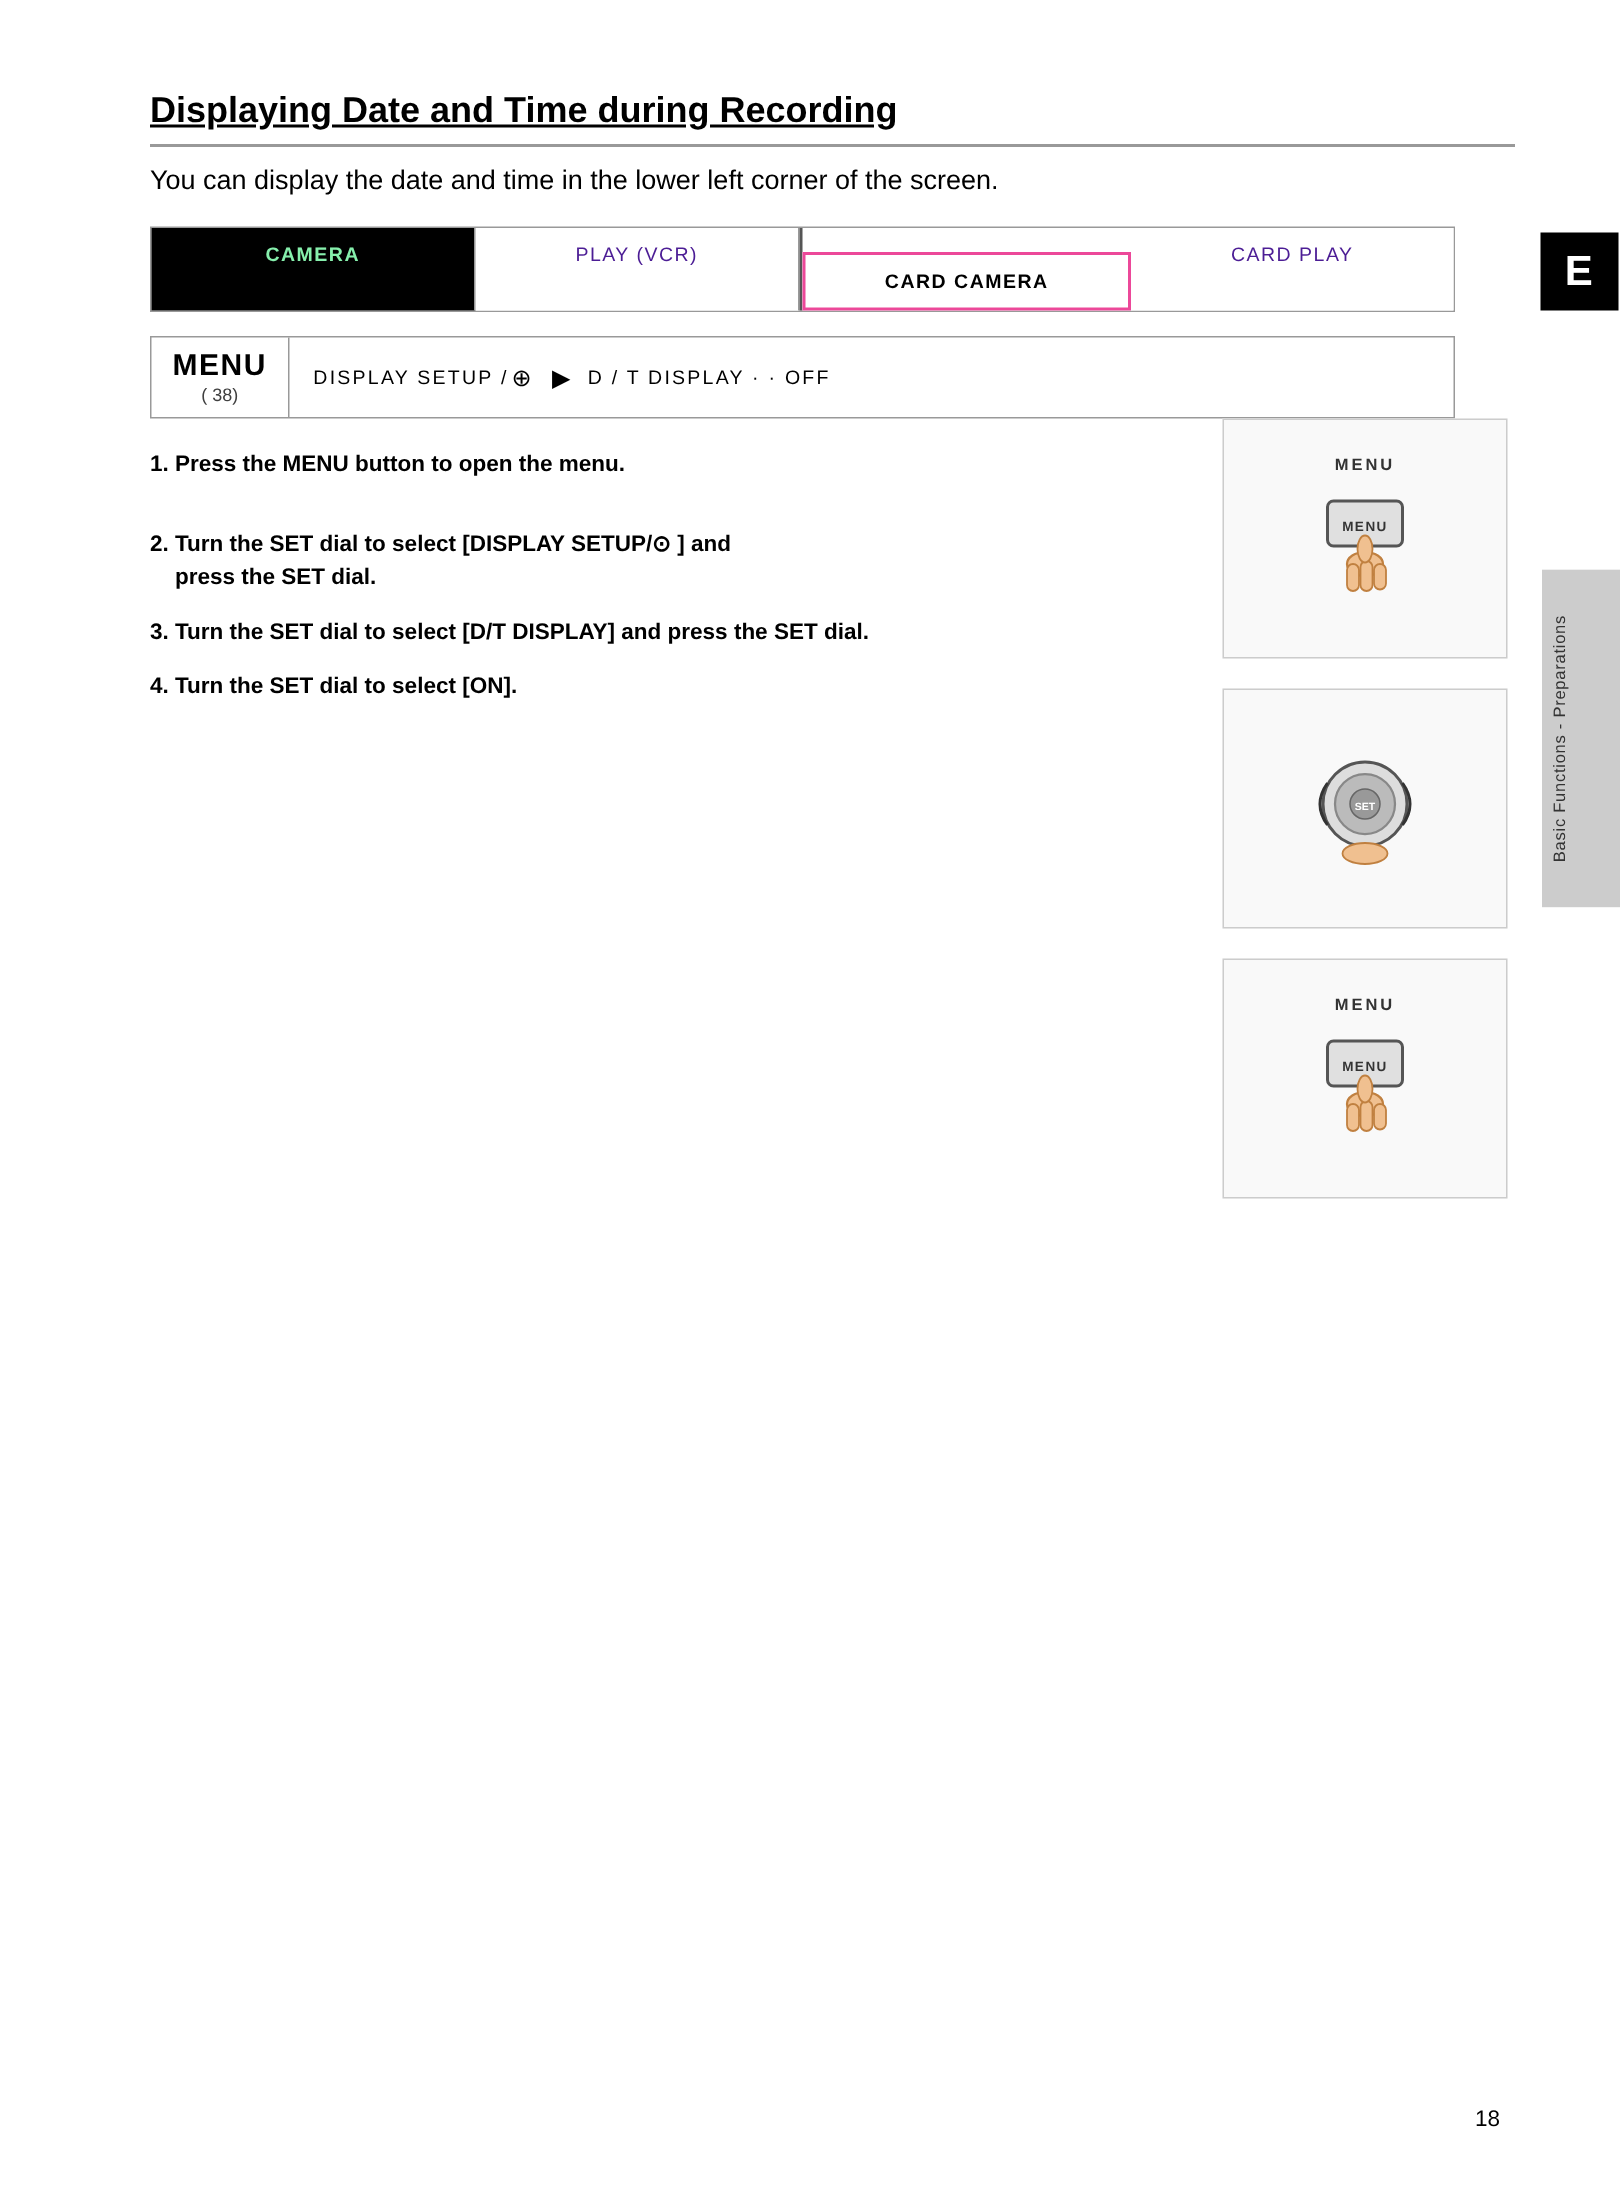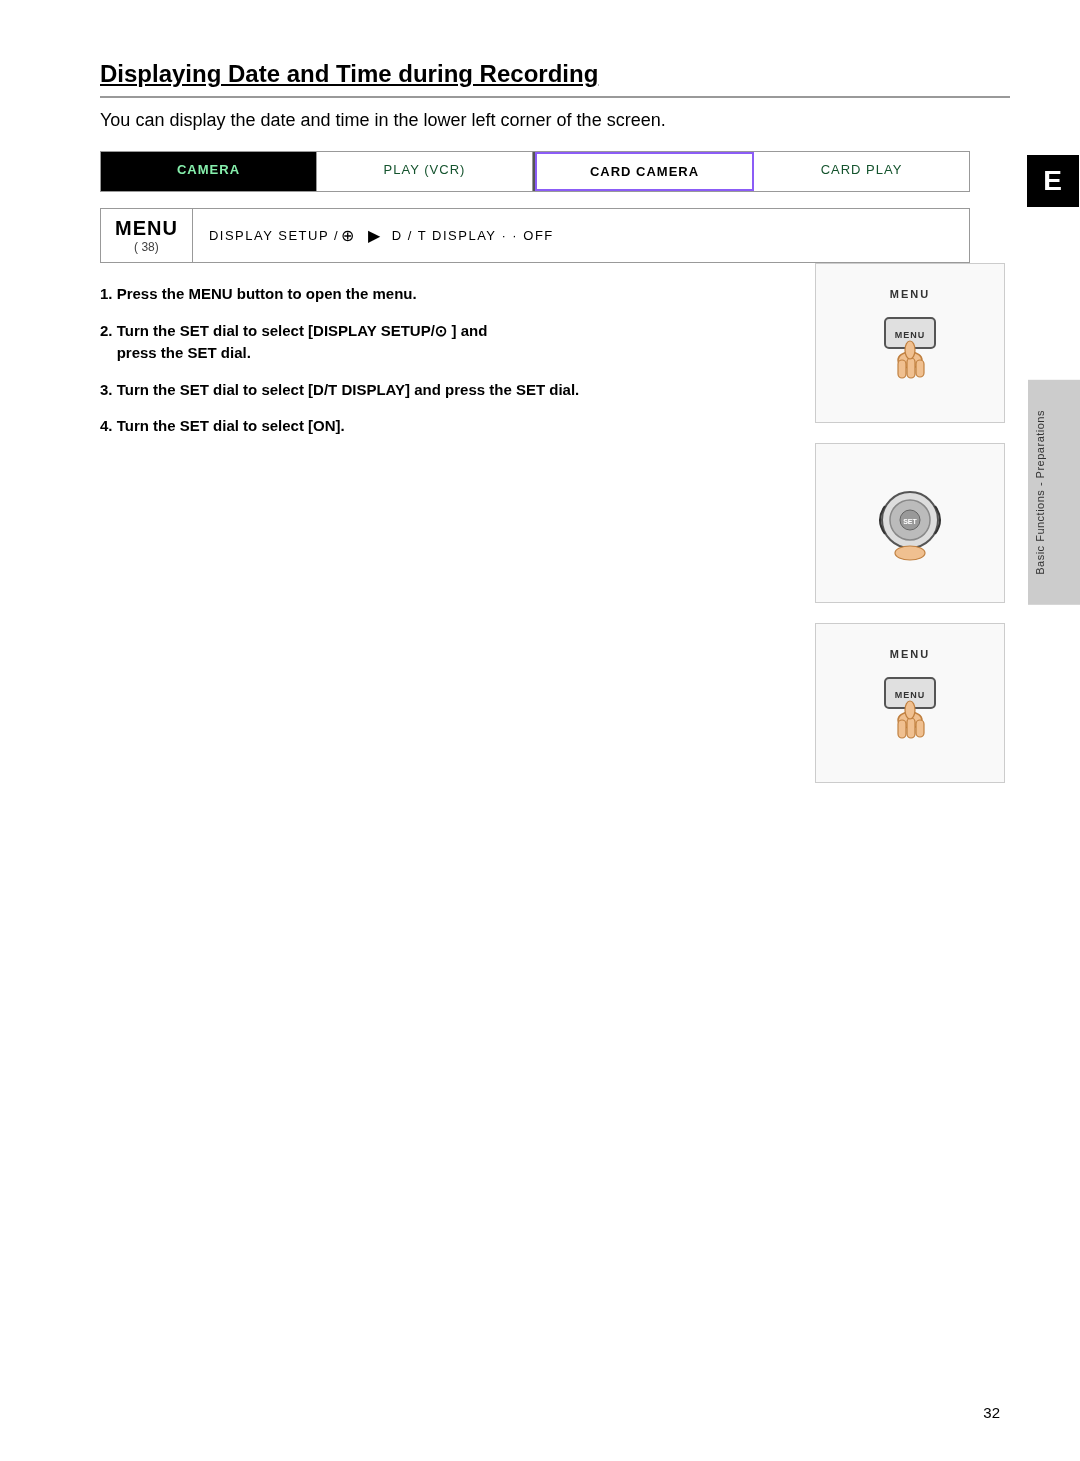--- a/index.html
+++ b/index.html
@@ -105,21 +105,21 @@
     }
 
     .mode-tab.active-bold {
       background: #fff;
       color: #000;
       border: 2px solid #000;
     }
 
     .mode-tab.inactive {
       background: #fff;
-      color: #14532d;
+      color: #4c1d95;
       font-weight: normal;
     }
 
     
     .menu-row {
       display: flex;
       align-items: stretch;
       border: 1px solid #999;
       margin-bottom: 20px;
       width: 870px;
@@ -244,21 +244,21 @@
   <p class="subtitle">You can display the date and time in the lower left corner of the screen.</p>
 
   <div class="mode-tabs">
     <div class="mode-tab active-black">
       <span>CAMERA</span>
     </div>
     <div class="mode-tab inactive">
       <span>PLAY (VCR)</span>
     </div>
     <div style="width:2px;background:#555;flex-shrink:0;"></div>
-    <div class="mode-tab active-bold" style="border:2px solid #8b5cf6;">
+    <div class="mode-tab active-bold" style="border:2px solid #ec4899;margin-top:16px;">
       <span>CARD CAMERA</span>
     </div>
     <div class="mode-tab inactive">
       <span>CARD PLAY</span>
     </div>
   </div>
 
   <div class="menu-row">
     <div class="menu-label-cell">
       <span class="menu-word">MENU</span>
@@ -274,21 +274,21 @@
 
   <div class="content-area">
 
     <div class="instructions-column">
 
       <div class="step">
         <strong>1.</strong>
         <strong>Press the MENU button to open the menu.</strong>
       </div>
 
-      <div class="step" style="margin-top:14px;">
+      <div class="step" style="margin-top:30px;">
         <strong>2.</strong>
         <strong> Turn the SET dial to select [DISPLAY SETUP/⊙ ] and<br>&nbsp;&nbsp;&nbsp;&nbsp;press the SET dial.</strong>
       </div>
 
       <div class="step">
         <strong>3.</strong>
         <strong>Turn the SET dial to select [D/T DISPLAY] and press the SET dial.</strong>
       </div>
 
       <div class="step">
@@ -341,15 +341,15 @@
           <rect x="33" y="52" width="8" height="18" rx="4" fill="#f0c090" stroke="#c08040" stroke-width="1.2"></rect>
           <rect x="42" y="50" width="8" height="20" rx="4" fill="#f0c090" stroke="#c08040" stroke-width="1.2"></rect>
           <rect x="51" y="52" width="8" height="17" rx="4" fill="#f0c090" stroke="#c08040" stroke-width="1.2"></rect>
           <ellipse cx="45" cy="42" rx="5" ry="9" fill="#f0c090" stroke="#c08040" stroke-width="1.2"></ellipse>
         </svg>
       </div>
 
     </div>
   </div>
 
-  <div class="page-number">32</div>
+  <div class="page-number">18</div>
 
 </div>
 
 </body></html>

